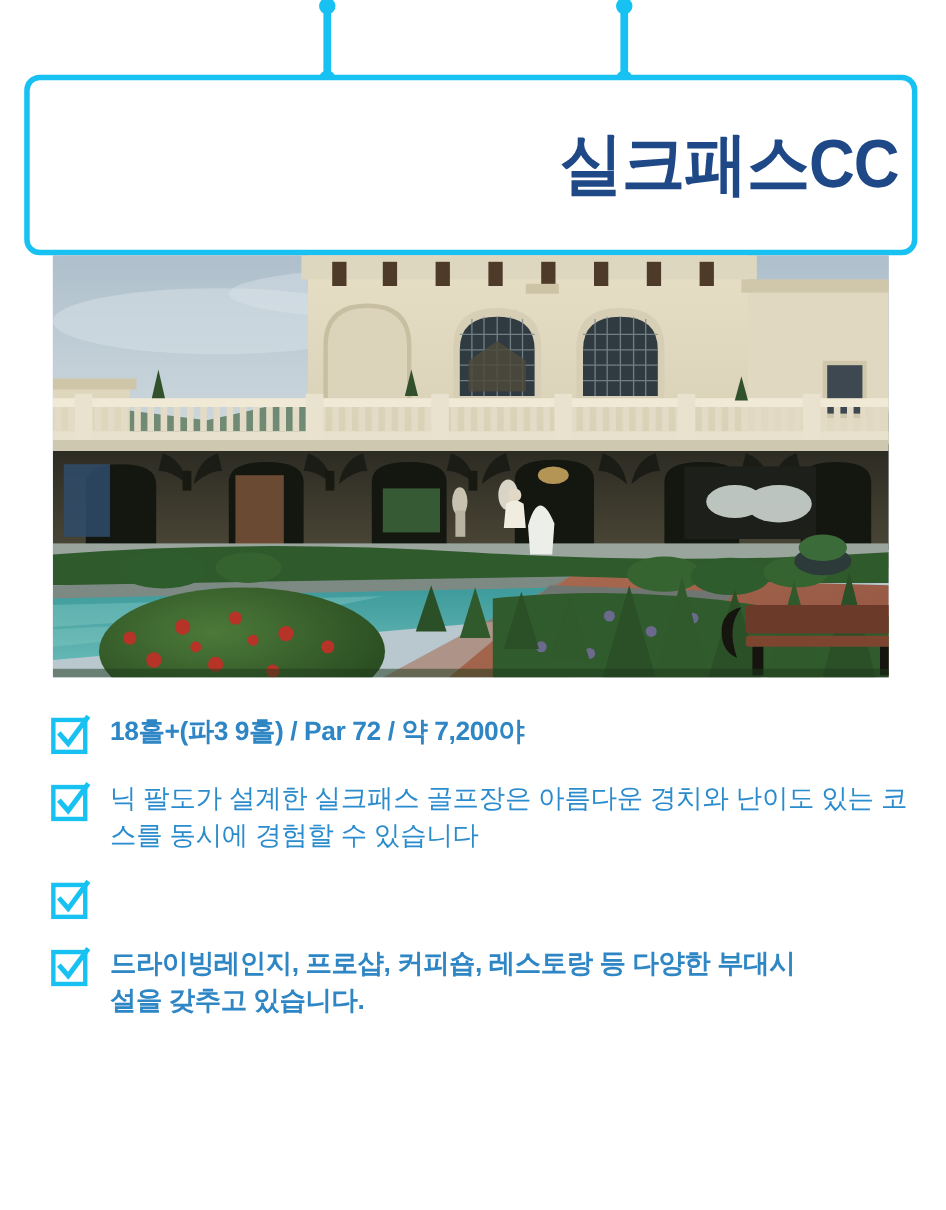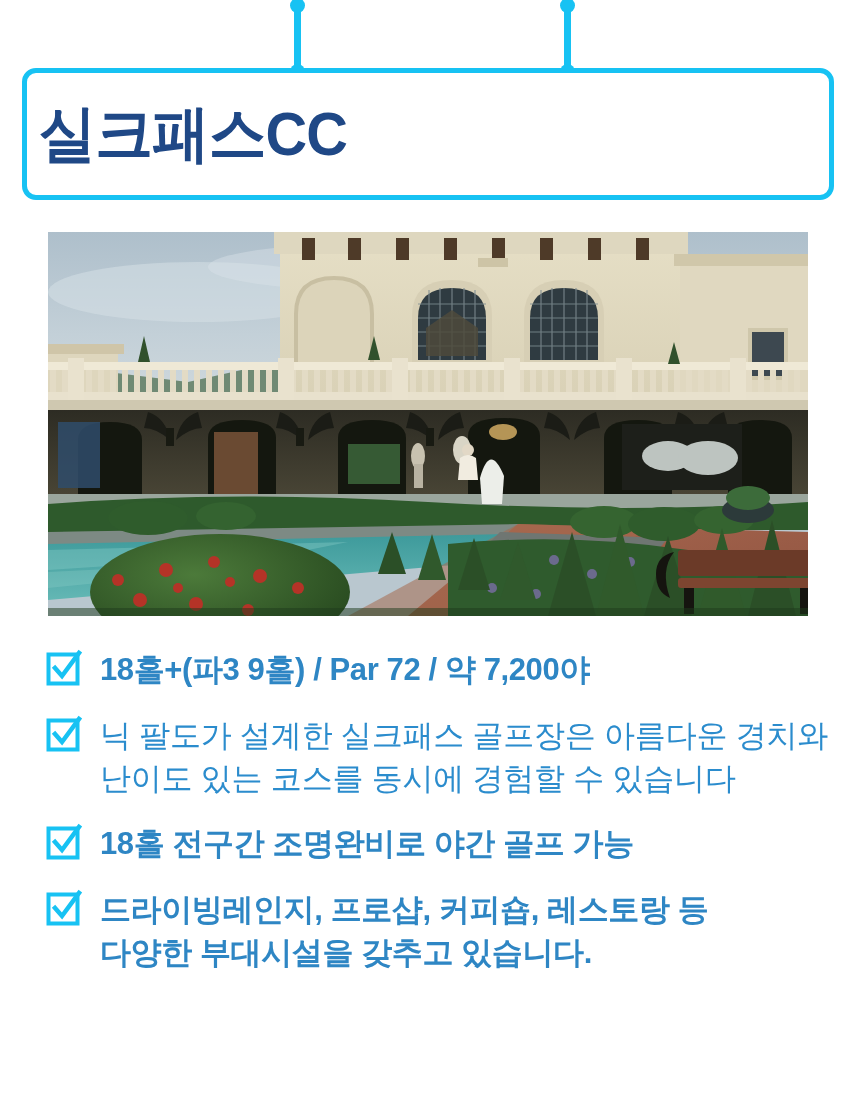--- a/index.html
+++ b/index.html
@@ -44,28 +44,28 @@
   .connector .dot.bottom { top: 64px; }
   #connector-left  { left: 294px; }
   #connector-right { left: 564px; }
 
   
   .title-card {
     position: absolute;
     left: 22px;
     top: 68px;
     width: 812px;
-    height: 132px;
+    height: 164px;
     box-sizing: border-box;
     border: 5px solid #17c2f3;
     border-radius: 14px;
     background: #ffffff;
     display: flex;
     align-items: center;
-    justify-content: flex-start;
+    justify-content: flex-end;
   }
   .title-text {
     font-size: 62px;
     font-weight: 700;
     letter-spacing: -1px;
     color: #1f4886;
     line-height: 1;
     white-space: nowrap;
     transform: scaleX(0.93);
   }
@@ -100,21 +100,21 @@
     flex: 0 0 auto;
     width: 36px;
     height: 36px;
     position: relative;
     margin-right: 18px;
     margin-top: 3px;
   }
   .check-icon svg { display: block; width: 36px; height: 36px; overflow: visible; }
 
   .bullet-text {
-    font-size: 31px;
+    font-size: 24px;
     line-height: 1.38;
     color: #2e86c4;
     font-weight: 700;
     letter-spacing: -0.4px;
     padding-top: 1px;
   }
   .bullet.light .bullet-text {
     color: #2e86c4;
     font-weight: 700;
   }
@@ -465,21 +465,20 @@
     <span class="bullet-text">닉 팔도가 설계한 실크패스 골프장은 아름다운 경치와 난이도 있는 코스를 동시에 경험할 수 있습니다</span>
   </div>
 
   <div class="bullet light">
     <span class="check-icon">
       <svg viewBox="0 0 36 36">
         <rect x="2.5" y="3.5" width="29" height="29" fill="none" stroke="#17c2f3" stroke-width="4"></rect>
         <path d="M9 17 L16 25 L33 2" fill="none" stroke="#17c2f3" stroke-width="4.5" stroke-linecap="square" stroke-linejoin="miter"></path>
       </svg>
     </span>
-    <span class="bullet-text">18홀 전구간 조명완비로 야간 골프 가능</span>
   </div>
 
   <div class="bullet light narrow">
     <span class="check-icon">
       <svg viewBox="0 0 36 36">
         <rect x="2.5" y="3.5" width="29" height="29" fill="none" stroke="#17c2f3" stroke-width="4"></rect>
         <path d="M9 17 L16 25 L33 2" fill="none" stroke="#17c2f3" stroke-width="4.5" stroke-linecap="square" stroke-linejoin="miter"></path>
       </svg>
     </span>
     <span class="bullet-text">드라이빙레인지, 프로샵, 커피숍, 레스토랑 등 다양한 부대시설을 갖추고 있습니다.</span>

